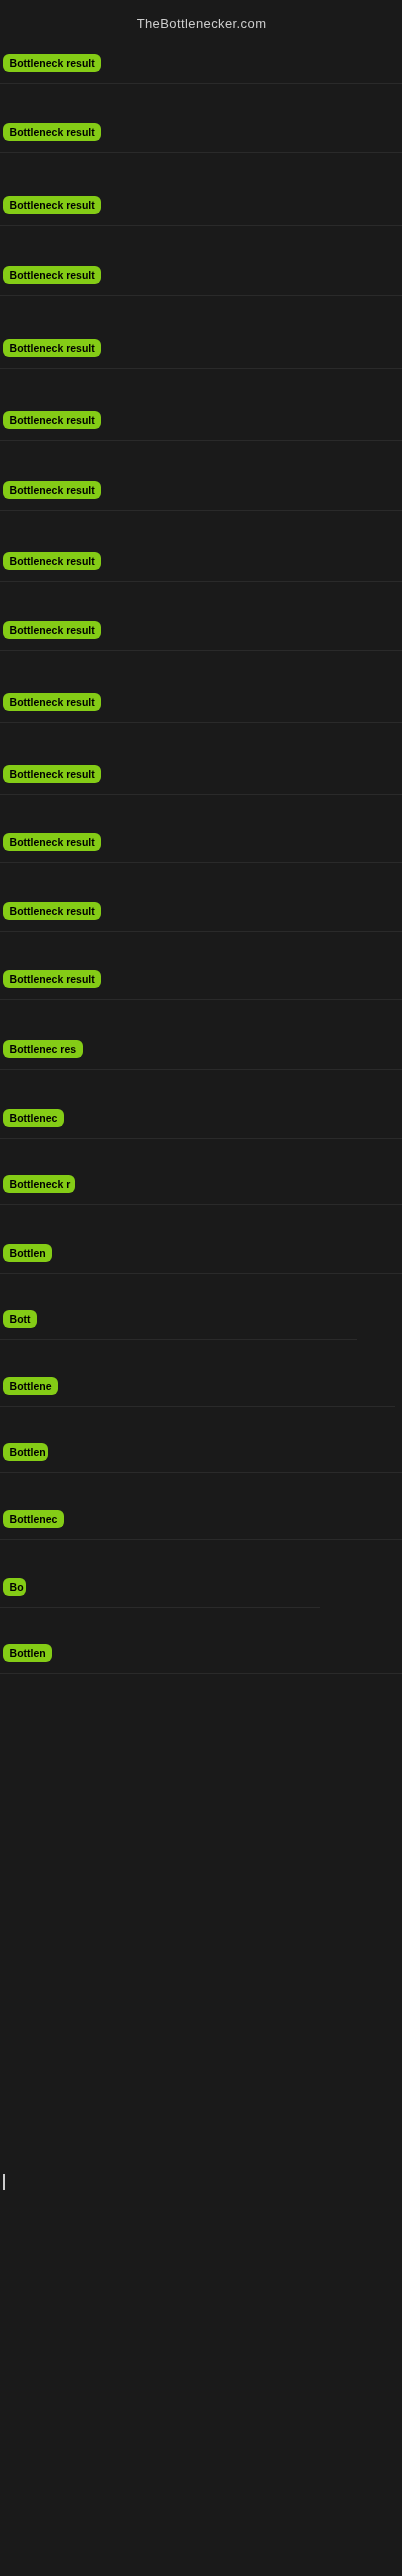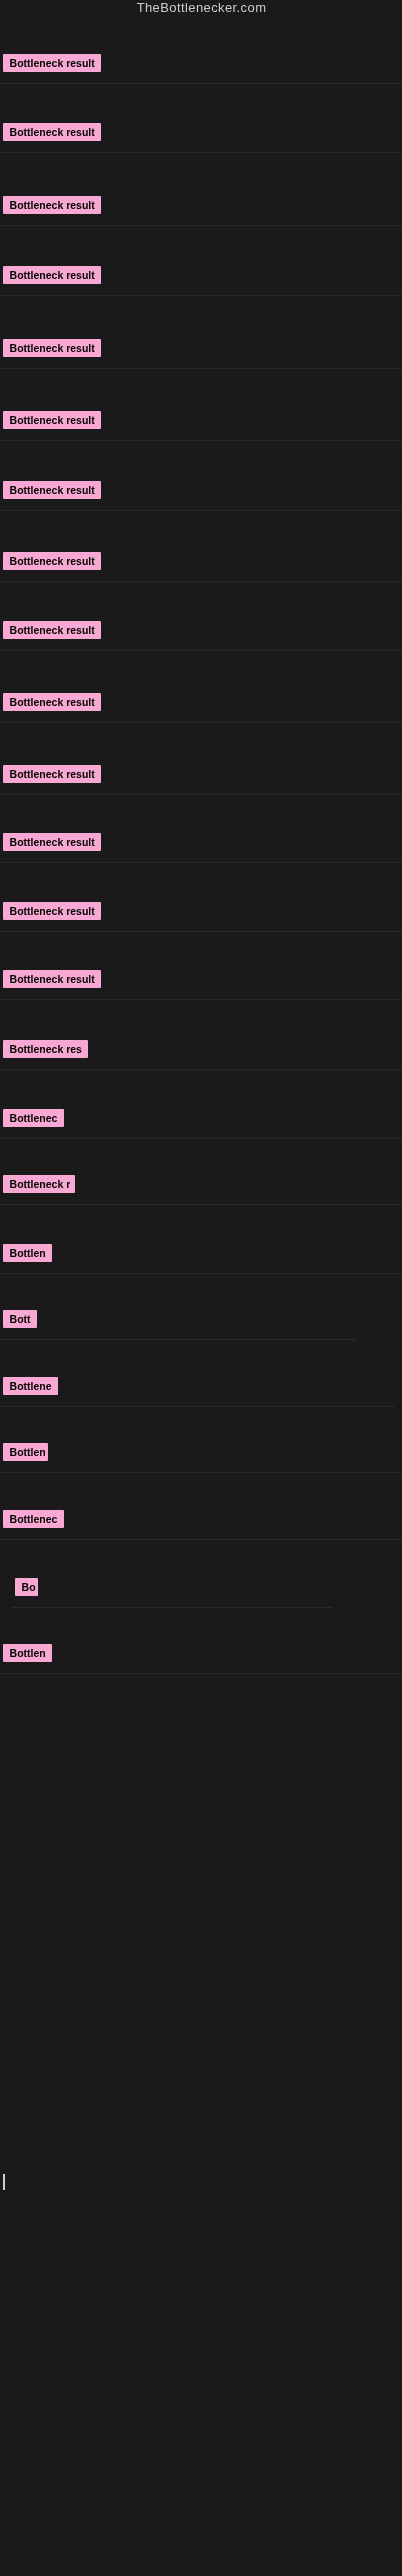--- a/index.html
+++ b/index.html
@@ -13,32 +13,32 @@
       min-height: 2576px;
       background-color: #1a1a1a;
       font-family: Arial, sans-serif;
       position: relative;
     }
 
     .site-title {
       text-align: center;
       color: #cccccc;
       font-size: 13px;
-      padding: 0 0;
+      padding: 16px 0;
       letter-spacing: 0.4px;
     }
 
     .bottleneck-badge {
       display: inline-block;
-      background-color: #f9a8d4;
+      background-color: #84cc16;
       color: #000000;
       font-size: 10.5px;
       font-weight: bold;
       padding: 3.2px 6.4px;
-      border-radius: 1px;
+      border-radius: 6px;
       white-space: nowrap;
       overflow: hidden;
     }
 
     .result-row {
       padding: 8px 3.2px;
       border-bottom: 0.8px solid #2a2a2a;
     }
 
     .cursor-line {
@@ -62,26 +62,26 @@
     <div class="result-row" style="position: absolute; top: 331px; left: 0px; width: 403px;"><span class="bottleneck-badge" style="max-width: 104px;">Bottleneck result</span></div>
     <div class="result-row" style="position: absolute; top: 403px; left: 0px; width: 403px;"><span class="bottleneck-badge" style="max-width: 105px;">Bottleneck result</span></div>
     <div class="result-row" style="position: absolute; top: 473px; left: 0px; width: 403px;"><span class="bottleneck-badge" style="max-width: 105px;">Bottleneck result</span></div>
     <div class="result-row" style="position: absolute; top: 544px; left: 0px; width: 403px;"><span class="bottleneck-badge" style="max-width: 104px;">Bottleneck result</span></div>
     <div class="result-row" style="position: absolute; top: 613px; left: 0px; width: 403px;"><span class="bottleneck-badge" style="max-width: 105px;">Bottleneck result</span></div>
     <div class="result-row" style="position: absolute; top: 685px; left: 0px; width: 403px;"><span class="bottleneck-badge" style="max-width: 103px;">Bottleneck result</span></div>
     <div class="result-row" style="position: absolute; top: 757px; left: 0px; width: 403px;"><span class="bottleneck-badge" style="max-width: 105px;">Bottleneck result</span></div>
     <div class="result-row" style="position: absolute; top: 825px; left: 0px; width: 403px;"><span class="bottleneck-badge" style="max-width: 105px;">Bottleneck result</span></div>
     <div class="result-row" style="position: absolute; top: 894px; left: 0px; width: 403px;"><span class="bottleneck-badge" style="max-width: 105px;">Bottleneck result</span></div>
     <div class="result-row" style="position: absolute; top: 962px; left: 0px; width: 403px;"><span class="bottleneck-badge" style="max-width: 105px;">Bottleneck result</span></div>
-    <div class="result-row" style="position: absolute; top: 1032px; left: 0px; width: 403px;"><span class="bottleneck-badge" style="max-width: 90px;">Bottleneck res</span></div>
+    <div class="result-row" style="position: absolute; top: 1032px; left: 0px; width: 403px;"><span class="bottleneck-badge" style="max-width: 90px;">Bottlenec res</span></div>
     <div class="result-row" style="position: absolute; top: 1101px; left: 0px; width: 403px;"><span class="bottleneck-badge" style="max-width: 64px;">Bottlenec</span></div>
     <div class="result-row" style="position: absolute; top: 1167px; left: 0px; width: 403px;"><span class="bottleneck-badge" style="max-width: 72px;">Bottleneck r</span></div>
     <div class="result-row" style="position: absolute; top: 1236px; left: 0px; width: 403px;"><span class="bottleneck-badge" style="max-width: 55px;">Bottlen</span></div>
     <div class="result-row" style="position: absolute; top: 1302px; left: 0px; width: 357px;"><span class="bottleneck-badge" style="max-width: 35px;">Bott</span></div>
     <div class="result-row" style="position: absolute; top: 1369px; left: 0px; width: 395px;"><span class="bottleneck-badge" style="max-width: 58px;">Bottlene</span></div>
     <div class="result-row" style="position: absolute; top: 1435px; left: 0px; width: 403px;"><span class="bottleneck-badge" style="max-width: 45px;">Bottlen</span></div>
     <div class="result-row" style="position: absolute; top: 1502px; left: 0px; width: 403px;"><span class="bottleneck-badge" style="max-width: 64px;">Bottlenec</span></div>
-    <div class="result-row" style="position: absolute; top: 1570px; left: 12px; width: 320px;"><span class="bottleneck-badge" style="max-width: 22.5px;">Bo</span></div>
+    <div class="result-row" style="position: absolute; top: 1570px; left: 0px; width: 320px;"><span class="bottleneck-badge" style="max-width: 22.5px;">Bo</span></div>
     <div class="result-row" style="position: absolute; top: 1636px; left: 0px; width: 403px;"><span class="bottleneck-badge" style="max-width: 55px;">Bottlen</span></div>
   </div>
 
 <div class="cursor-line" style="top: 2174px;"></div>
 
 
 </body></html>

